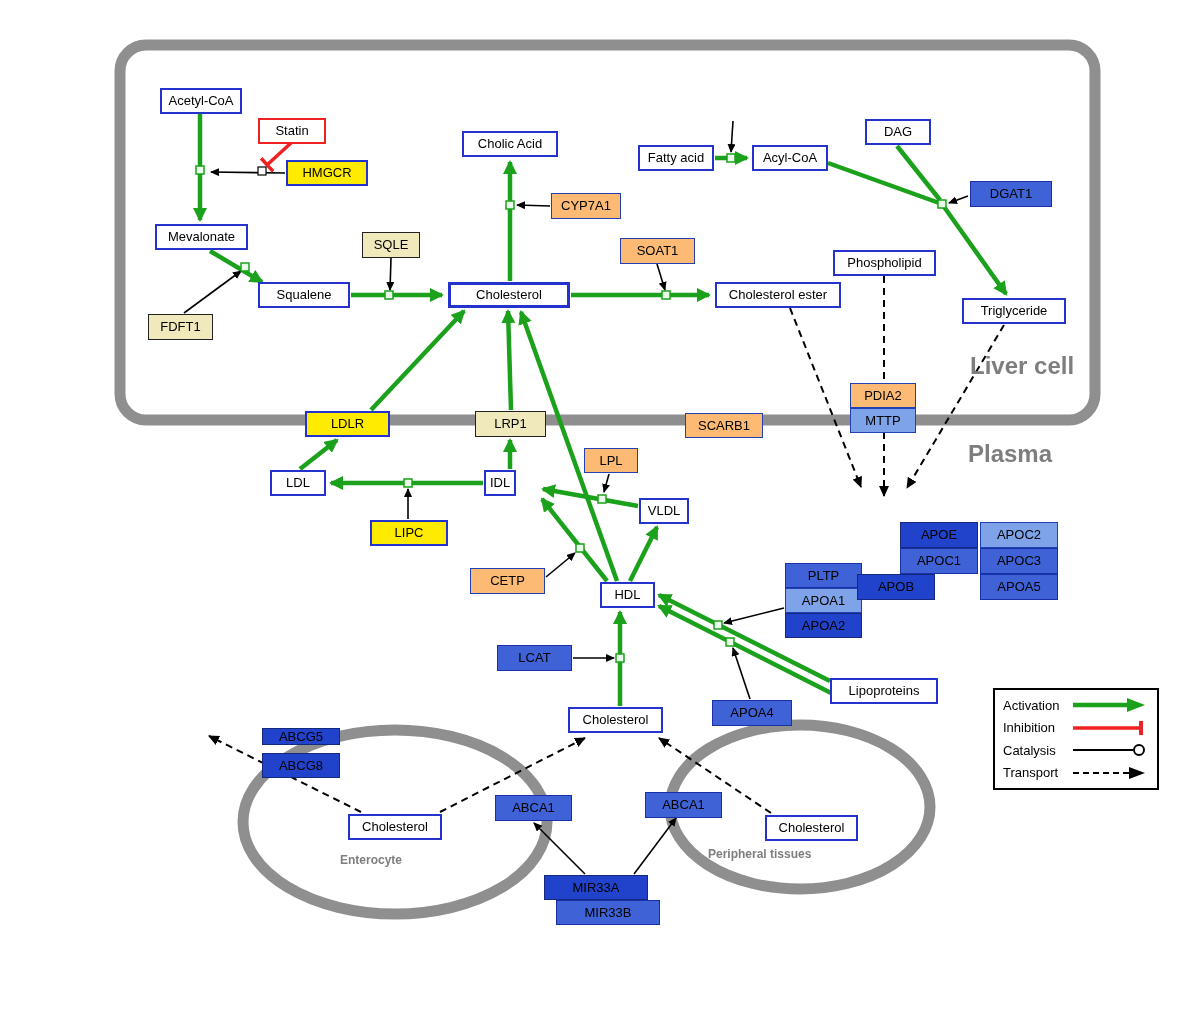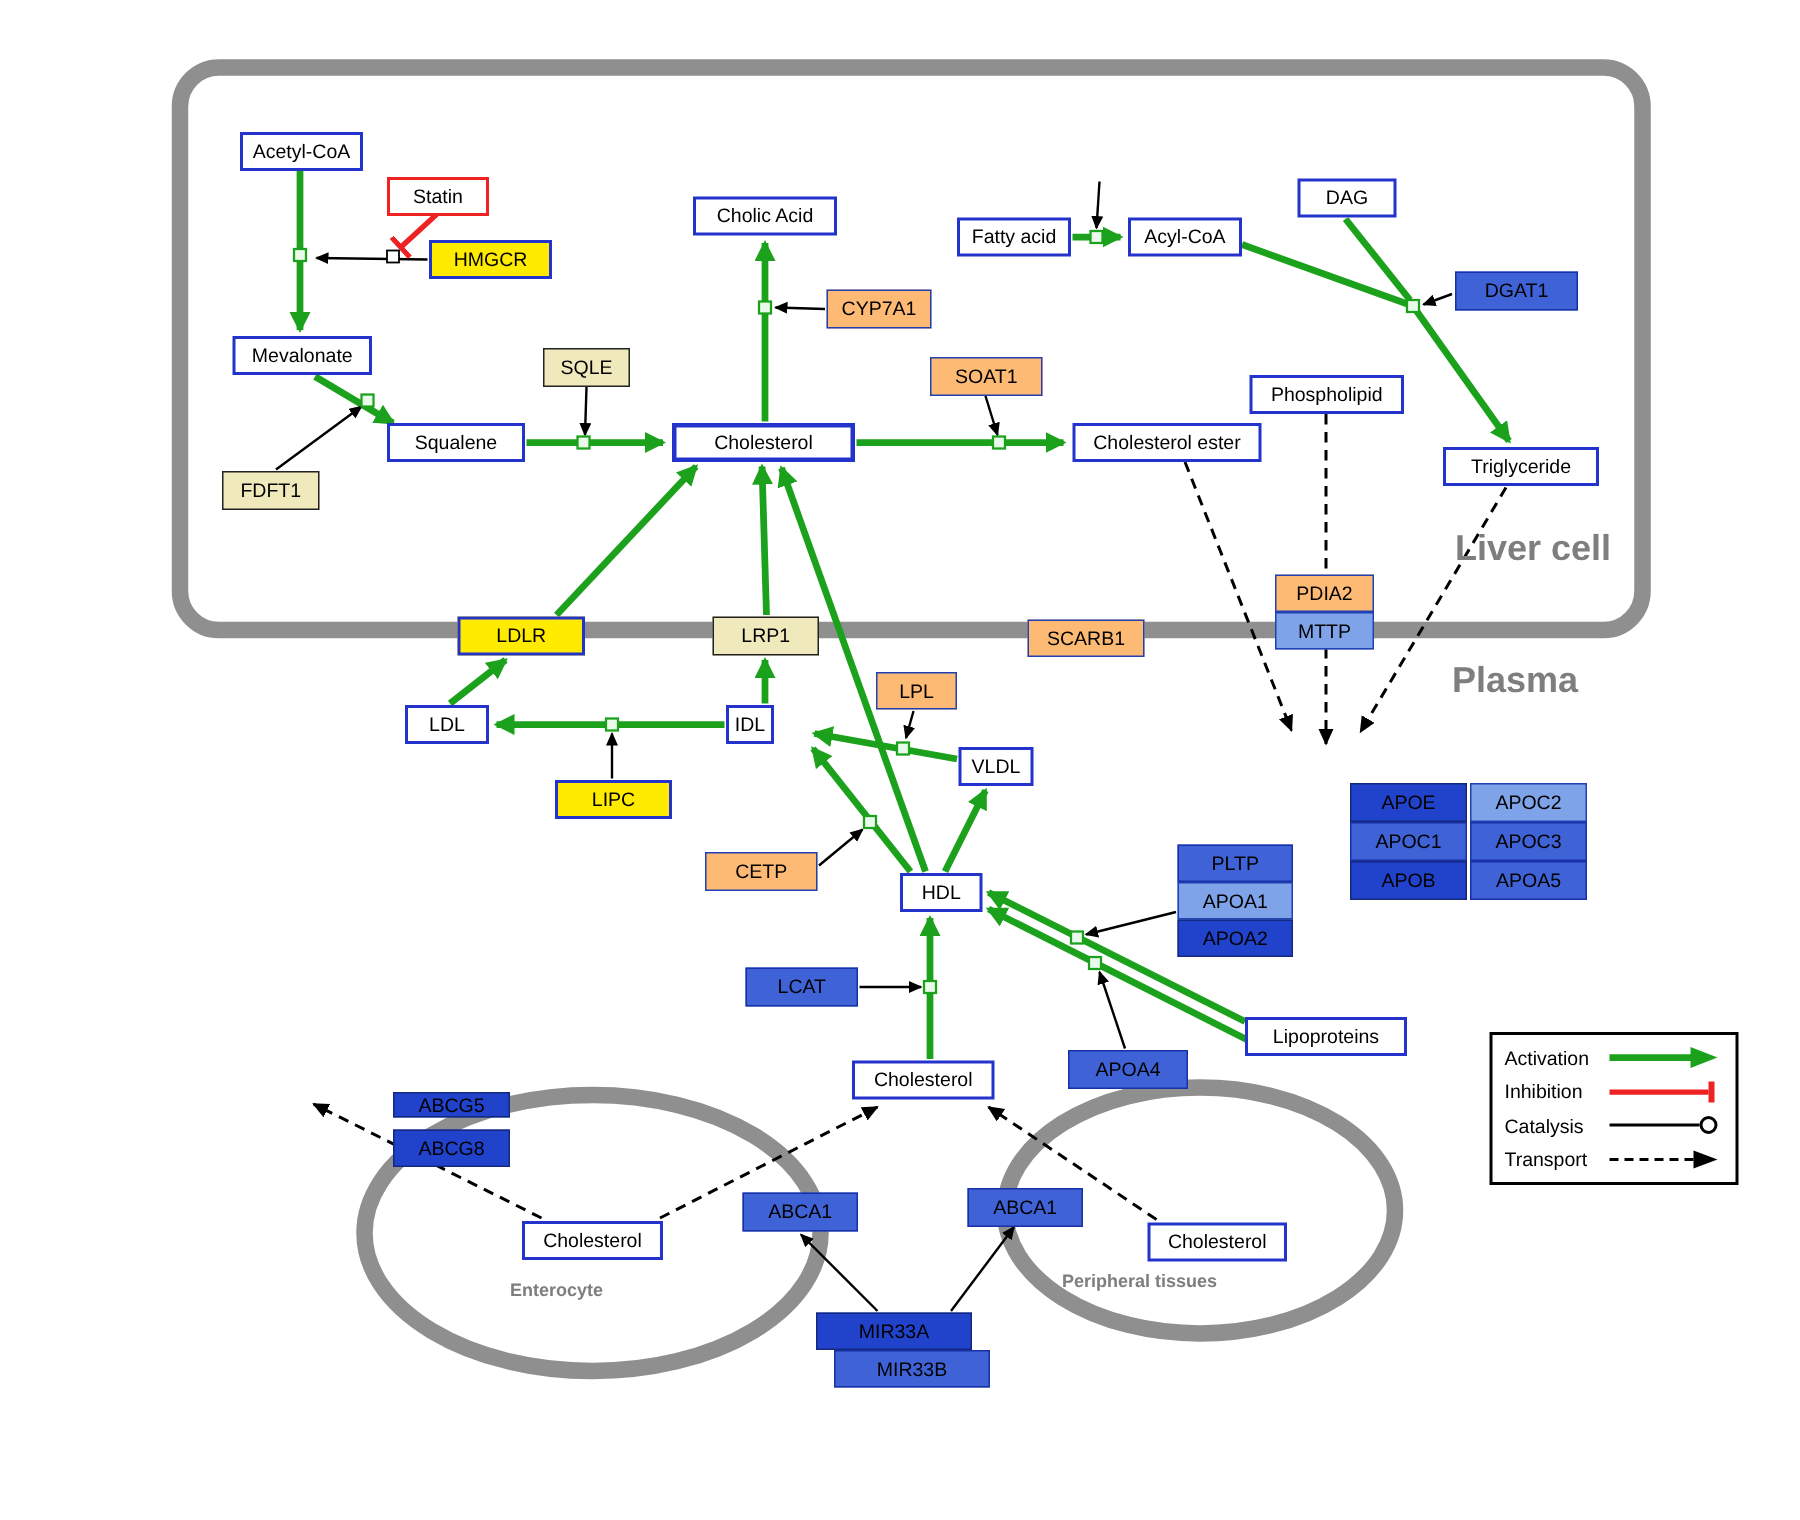--- a/index.html
+++ b/index.html
@@ -167,21 +167,21 @@
   <div class="n b3" style="left:785px;top:563px;width:77px;height:25px">PLTP</div>
   <div class="n b2" style="left:785px;top:588px;width:77px;height:25px">APOA1</div>
   <div class="n b4" style="left:785px;top:613px;width:77px;height:25px">APOA2</div>
   <div class="n b3" style="left:712px;top:700px;width:80px;height:26px">APOA4</div>
   <div class="n" style="left:830px;top:678px;width:108px;height:26px">Lipoproteins</div>
 
   <div class="n b4" style="left:900px;top:522px;width:78px;height:26px">APOE</div>
   <div class="n b2" style="left:980px;top:522px;width:78px;height:26px">APOC2</div>
   <div class="n b3" style="left:900px;top:548px;width:78px;height:26px">APOC1</div>
   <div class="n b3" style="left:980px;top:548px;width:78px;height:26px">APOC3</div>
-  <div class="n b4" style="left:900px;top:574px;width:78px;height:26px">APOB</div>
+  <div class="n b4" style="left:857px;top:574px;width:78px;height:26px">APOB</div>
   <div class="n b3" style="left:980px;top:574px;width:78px;height:26px">APOA5</div>
 
   <div class="n" style="left:568px;top:707px;width:95px;height:26px">Cholesterol</div>
   <div class="n b4" style="left:262px;top:728px;width:78px;height:17px">ABCG5</div>
   <div class="n b4" style="left:262px;top:753px;width:78px;height:25px">ABCG8</div>
   <div class="n" style="left:348px;top:814px;width:94px;height:26px">Cholesterol</div>
   <div class="n b3" style="left:495px;top:795px;width:77px;height:26px">ABCA1</div>
   <div class="n b3" style="left:645px;top:792px;width:77px;height:26px">ABCA1</div>
   <div class="n" style="left:765px;top:815px;width:93px;height:26px">Cholesterol</div>
   <div class="n b4" style="left:544px;top:875px;width:104px;height:25px">MIR33A</div>

